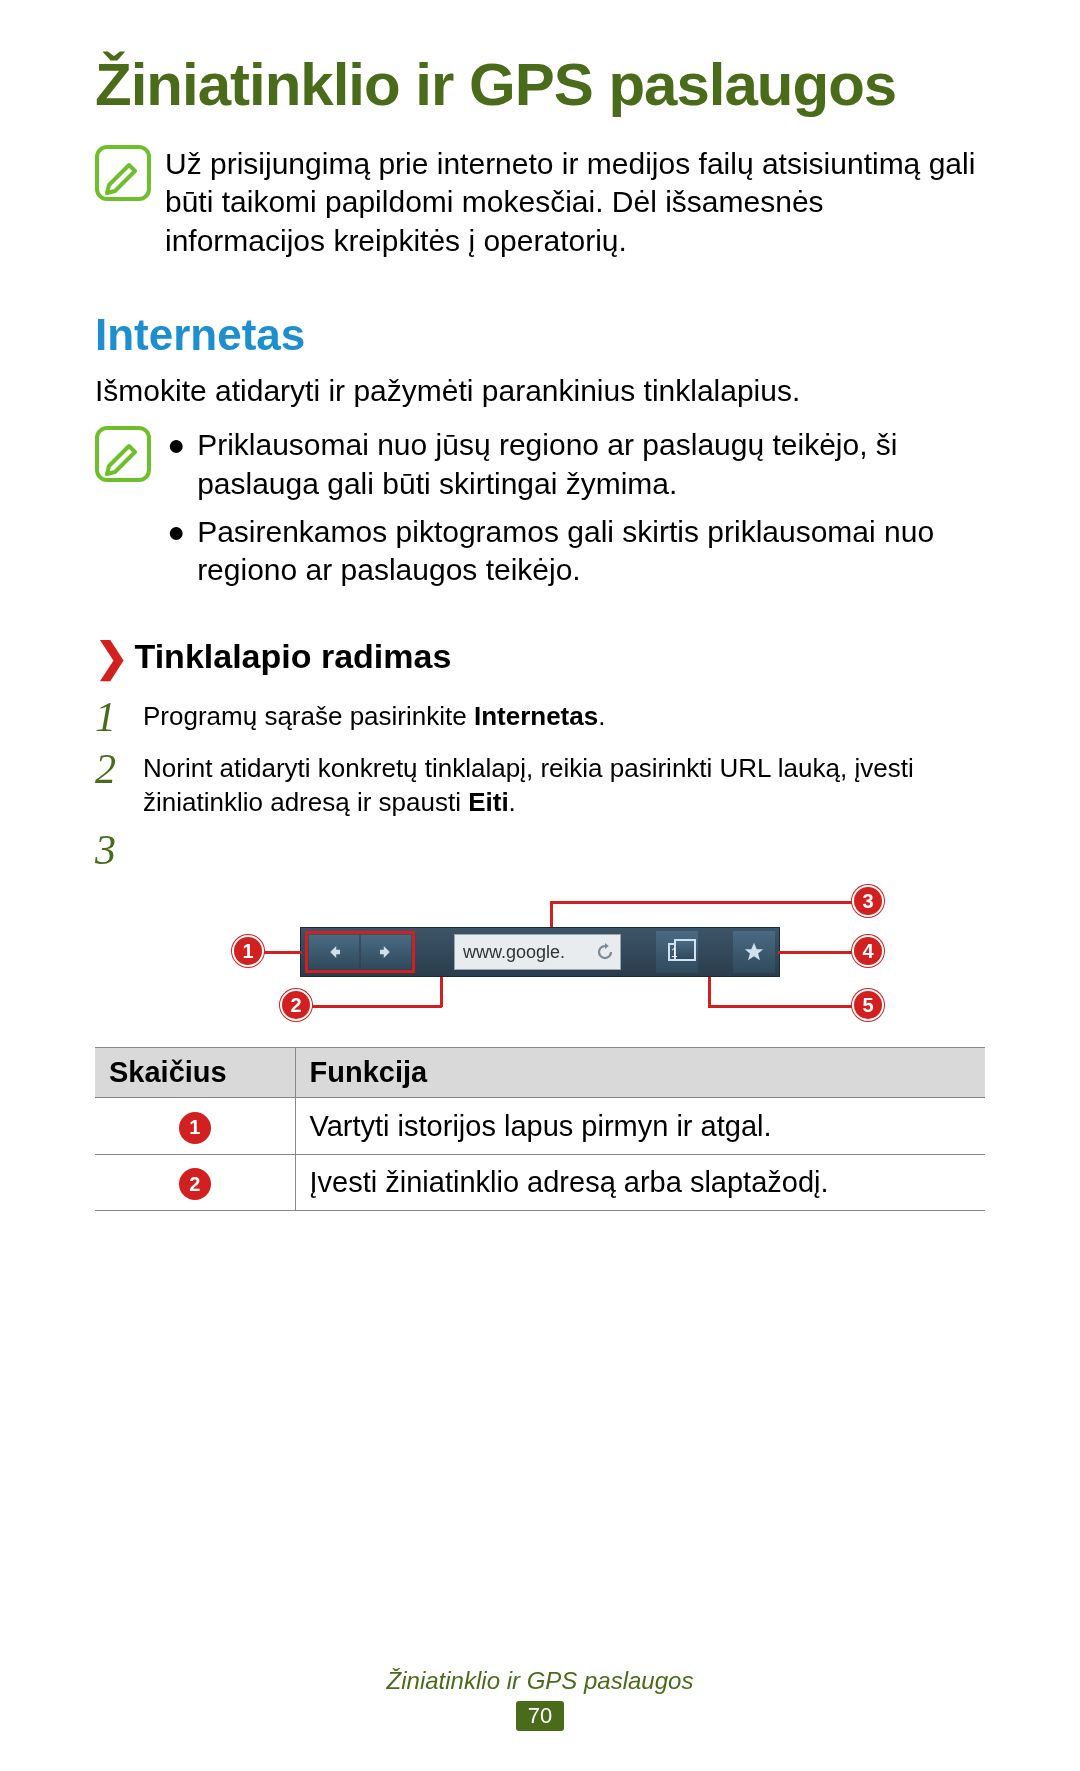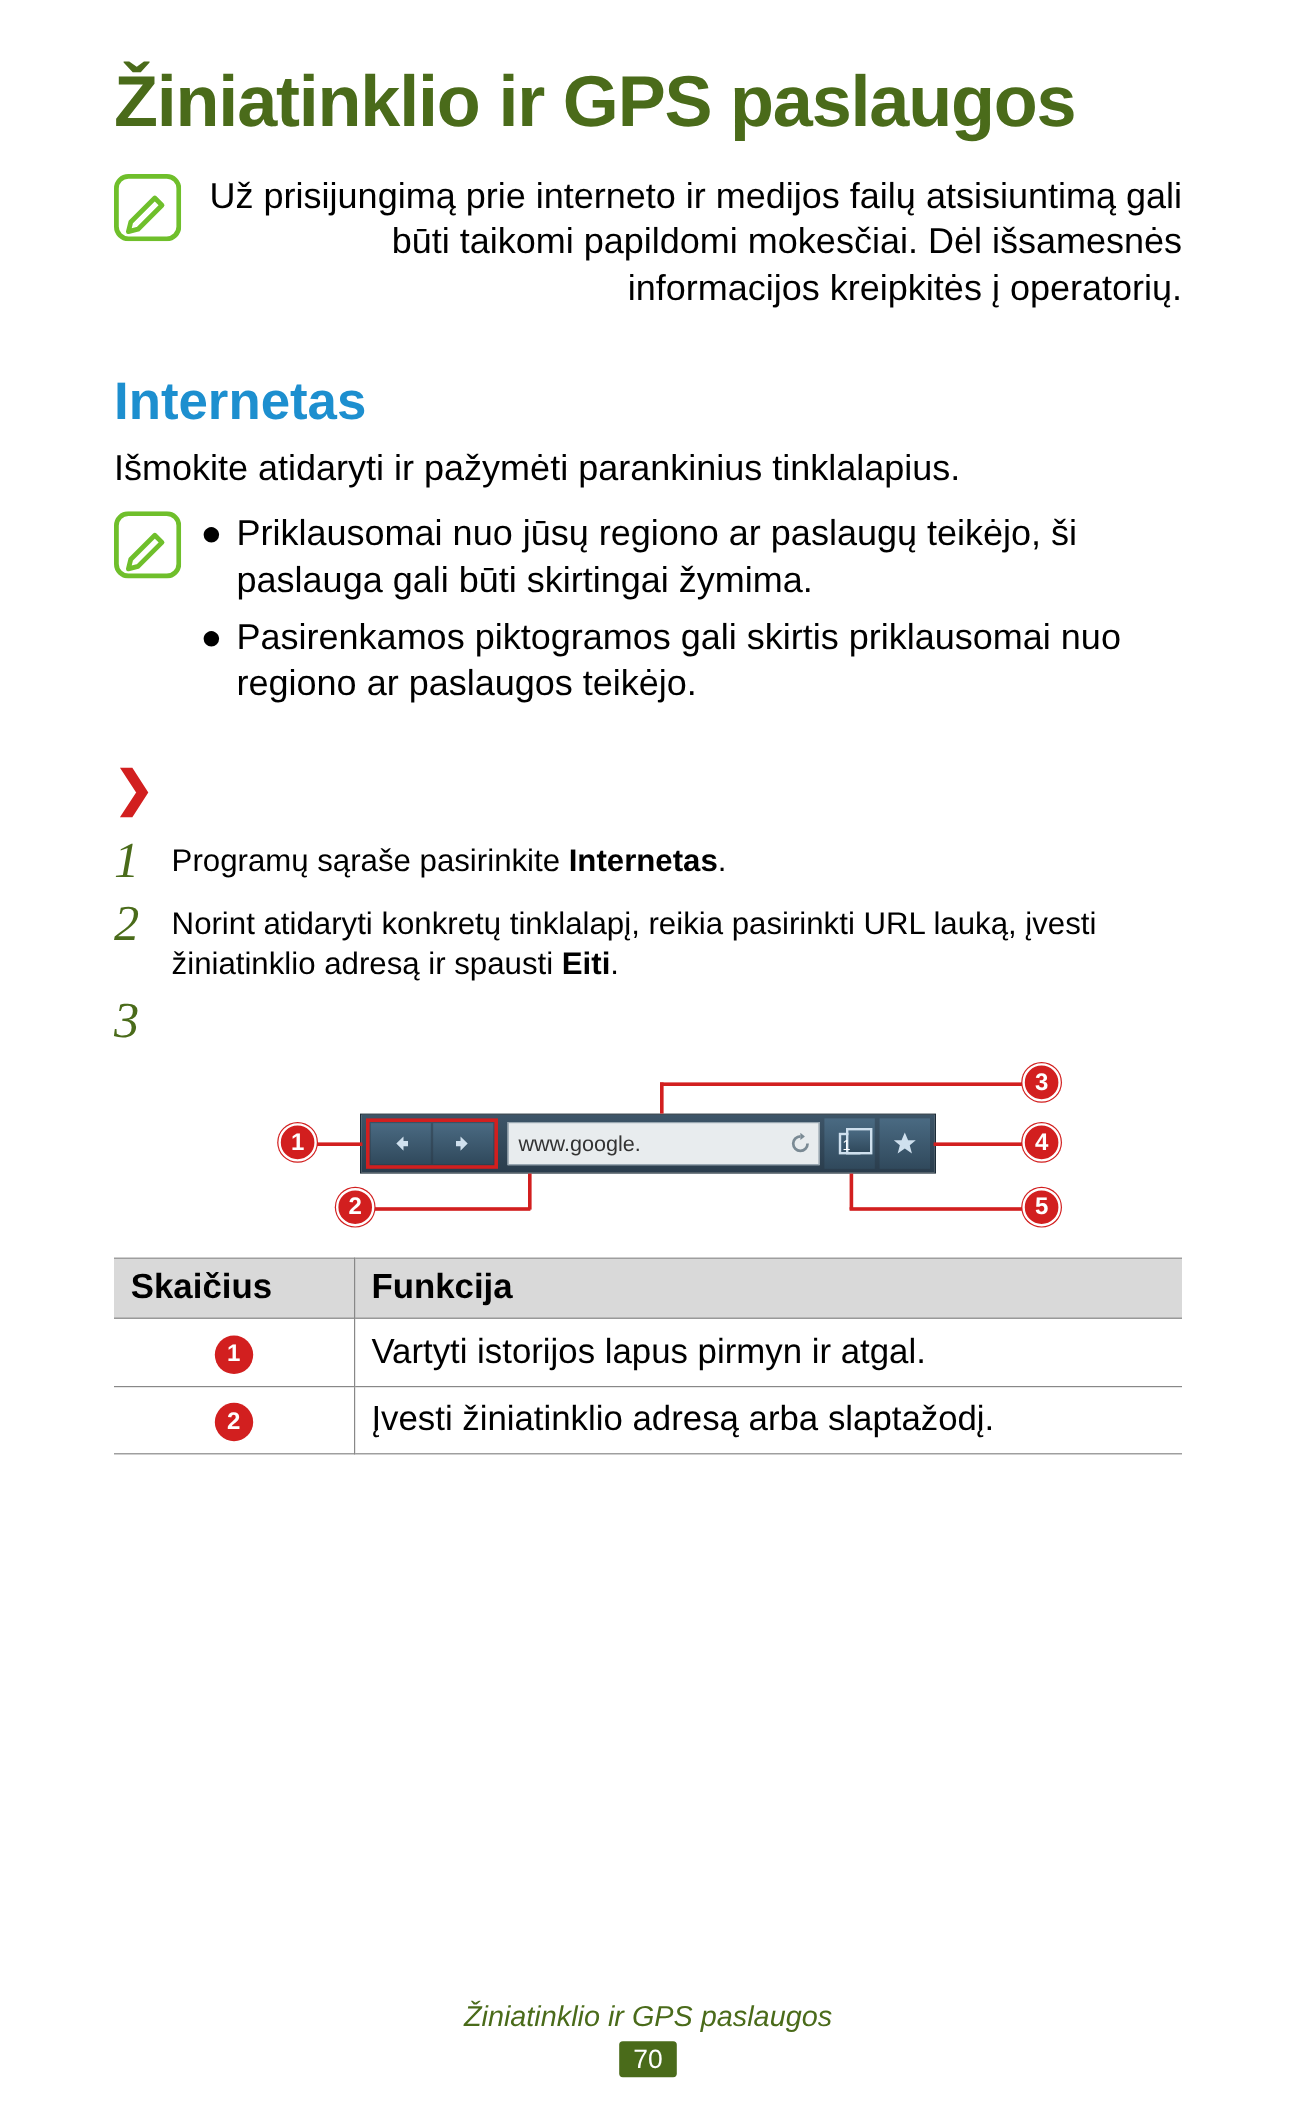--- a/index.html
+++ b/index.html
@@ -16,21 +16,20 @@
     font-size: 60px;
     font-weight: bold;
     color: #4a6b1a;
     margin-bottom: 26px;
     letter-spacing: -1px;
   }
   .note-row {
     display: flex;
     align-items: flex-start;
     margin-bottom: 50px;
-    text-align: right;
   }
   .note-icon {
     width: 56px; height: 56px;
     flex-shrink: 0;
     margin-right: 14px;
   }
   .note-text, .body-text, .bullet-text {
     font-size: 30px;
     line-height: 1.28;
   }
@@ -72,20 +71,21 @@
     margin: 18px auto 18px auto;
   }
   .toolbar {
     position:absolute;
     top: 38px; left: 120px;
     width: 480px; height: 50px;
     background: linear-gradient(#3d5568,#2a3d4d);
     border: 1px solid #1a2a36;
     display:flex;
     align-items:center;
+    gap:31px;
   }
   .nav-group {
     display:flex;
     height:42px;
     margin:0 4px;
     border:3px solid #d21f1f;
     padding:1px;
   }
   .nav-btn {
     width:50px; height:100%;
@@ -221,20 +221,21 @@
     </div>
     <div class="bullet-item">
       <span class="dot">●</span>
       <span class="bullet-text">Pasirenkamos piktogramos gali skirtis priklausomai nuo regiono ar paslaugos teikėjo.</span>
     </div>
   </div>
 </div>
 
 <div class="sub-head-row">
   <span class="chev">❯</span>
+  <span class="sub-head">Tinklalapio radimas</span>
 </div>
 
 <div class="step">
   <span class="step-num">1</span>
   <span class="step-text">
     <span>Programų sąraše pasirinkite </span><b>Internetas</b><span>.</span>
   </span>
 </div>
 <div class="step">
   <span class="step-num">2</span>

